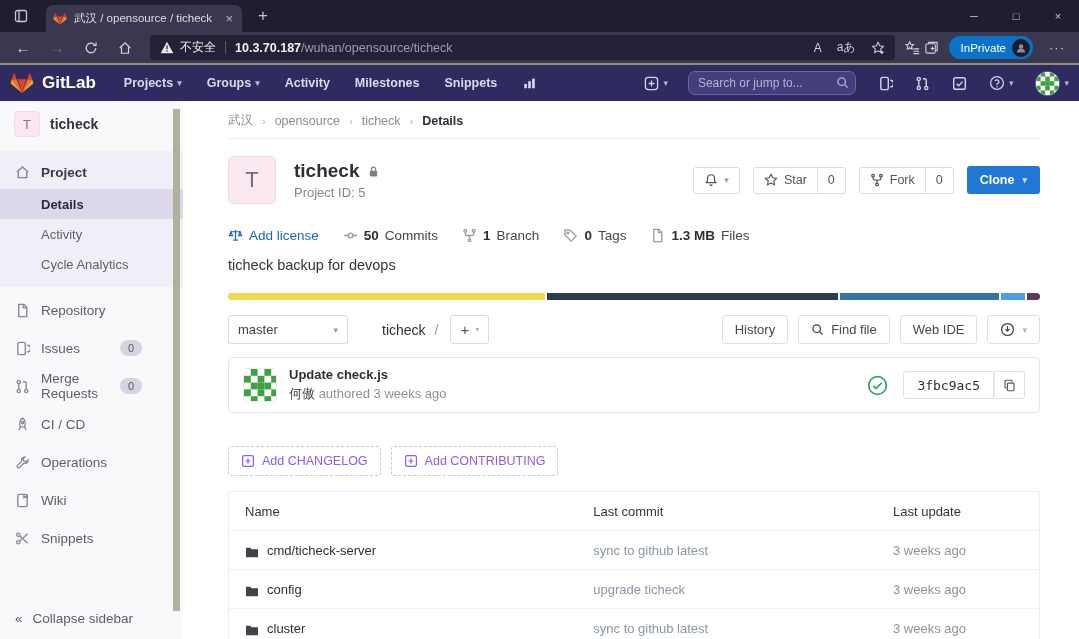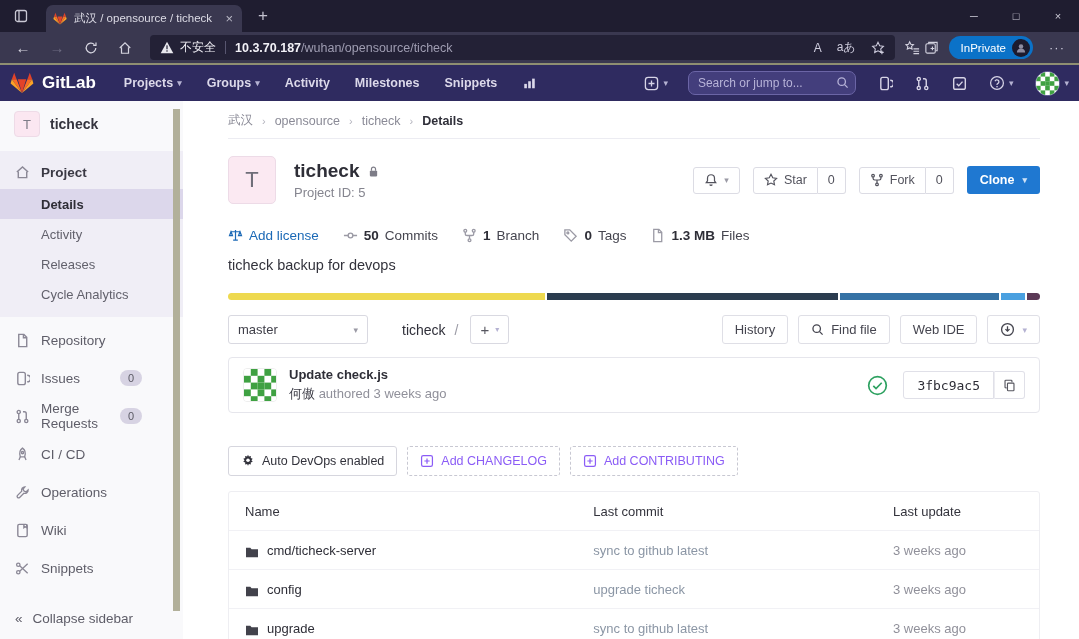--- a/index.html
+++ b/index.html
@@ -111,21 +111,21 @@
   .stat .ic { color:#9b9aa5; }
   .stat b { color:#2e2e37; }
   .stat.link { color:#1b69b6; }
   .stat.link .ic { color:#1b69b6; }
 
   .description { margin-top:14px; font-size:14.5px; color:#33333c; }
 
   .langbar { margin-top:20px; height:7px; border-radius:4px; overflow:hidden; display:flex; gap:2px; }
 
   .tree-row { margin-top:15px; display:flex; align-items:center; }
-  .branch-select { width:140px; height:29px; border:1px solid #d9d9e1; border-radius:3px;
+  .branch-select { width:120px; height:29px; border:1px solid #d9d9e1; border-radius:3px;
                    display:flex; align-items:center; padding:8px 9px; font-size:13px; color:#40404a; }
   .branch-select .caret { margin-left:auto; color:#9b9aa5; }
   .path { margin-left:34px; display:flex; align-items:center; gap:9px; font-size:14px; color:#30303a; }
   .path-sep { color:#9b9aa5; }
   .add-btn { margin-left:12px; height:29px; border:1px solid #d9d9e1; border-radius:3px;
              display:flex; align-items:center; gap:6px; padding:0 9px; color:#56565f; font-size:15px; }
   .add-btn .caret { font-size:8px; }
   .tree-actions { margin-left:auto; display:flex; align-items:center; gap:10px; }
   .btn-tree { height:29px; background:#fff; border:1px solid #dfdfe6; border-radius:3px;
               display:flex; align-items:center; gap:7px; padding:0 12px; font-size:13px; color:#45454f; }
@@ -368,21 +368,20 @@
     <div class="sb-section">
       <div class="sb-row parent">
         <svg class="ic" width="15" height="15" viewBox="0 0 16 16" fill="none" stroke="currentColor" stroke-width="1.5">
             <path d="M2 7.5 L8 2 L14 7.5"></path>
             <path d="M3.5 7 v6.5 h9 V7"></path>
           </svg>
         <span>Project</span>
       </div>
       <div class="sb-child active">Details</div>
       <div class="sb-child">Activity</div>
-      <div class="sb-child">Releases</div>
       <div class="sb-child">Cycle Analytics</div>
     </div>
     <div class="sb-items">
       <div class="sb-row">
         <svg class="ic" width="15" height="15" viewBox="0 0 16 16" fill="none" stroke="currentColor" stroke-width="1.5">
             <path d="M4 1.5 h5.5 L12.5 4.5 V14.5 H4 z"></path>
             <path d="M9 1.5 V5 h3.5"></path>
           </svg>
         <span>Repository</span>
       </div>
@@ -627,27 +626,20 @@
             <svg class="ic" width="13" height="13" viewBox="0 0 16 16" fill="none" stroke="currentColor" stroke-width="1.4">
                 <rect x="5.5" y="5" width="8" height="9.5" rx="1"></rect>
                 <path d="M4.5 11 H3.5 a1 1 0 0 1 -1 -1 V2.5 a1 1 0 0 1 1 -1 H10 a1 1 0 0 1 1 1 V4"></path>
               </svg>
           </span>
         </span>
       </div>
     </div>
 
     <div class="pb-row">
-      <span class="pb solid">
-        <svg class="ic" width="14" height="14" viewBox="0 0 16 16" fill="currentColor">
-            <path d="M8 0.8 l1 2.1 2.3-.6 -.2 2.3 2.3.7 -1.5 1.8 1.5 1.8 -2.3.7 .2 2.3 -2.3 -.6 -1 2.1 -1 -2.1 -2.3.6 .2-2.3 -2.3 -.7 1.5 -1.8 -1.5 -1.8 2.3 -.7 -.2 -2.3 2.3.6 z"></path>
-            <circle cx="8" cy="7.1" r="2" fill="#fff"></circle>
-          </svg>
-        <span>Auto DevOps enabled</span>
-      </span>
       <span class="pb dashed">
         <svg class="ic" width="14" height="14" viewBox="0 0 16 16" fill="none" stroke="currentColor" stroke-width="1.4">
             <rect x="1.8" y="1.8" width="12.4" height="12.4" rx="2"></rect>
             <path d="M8 5 v6 M5 8 h6"></path>
           </svg>
         <span>Add CHANGELOG</span>
       </span>
       <span class="pb dashed">
         <svg class="ic" width="14" height="14" viewBox="0 0 16 16" fill="none" stroke="currentColor" stroke-width="1.4">
             <rect x="1.8" y="1.8" width="12.4" height="12.4" rx="2"></rect>
@@ -682,21 +674,21 @@
           <tr>
             <td class="name"><svg class="ic" width="14" height="12" viewBox="0 0 16 14" fill="currentColor">
                   <path d="M1 2 h5 l1.5 1.8 H15 V13 H1 z"></path>
                 </svg><span>config</span></td>
             <td class="commit">upgrade ticheck</td>
             <td class="update right">3 weeks ago</td>
           </tr>
           <tr>
             <td class="name"><svg class="ic" width="14" height="12" viewBox="0 0 16 14" fill="currentColor">
                   <path d="M1 2 h5 l1.5 1.8 H15 V13 H1 z"></path>
-                </svg><span>upgrade</span></td>
+                </svg><span>cluster</span></td>
             <td class="commit">sync to github latest</td>
             <td class="update right">3 weeks ago</td>
           </tr>
 
         </tbody>
       </table>
     </div>
   </main>
 </div>
 

